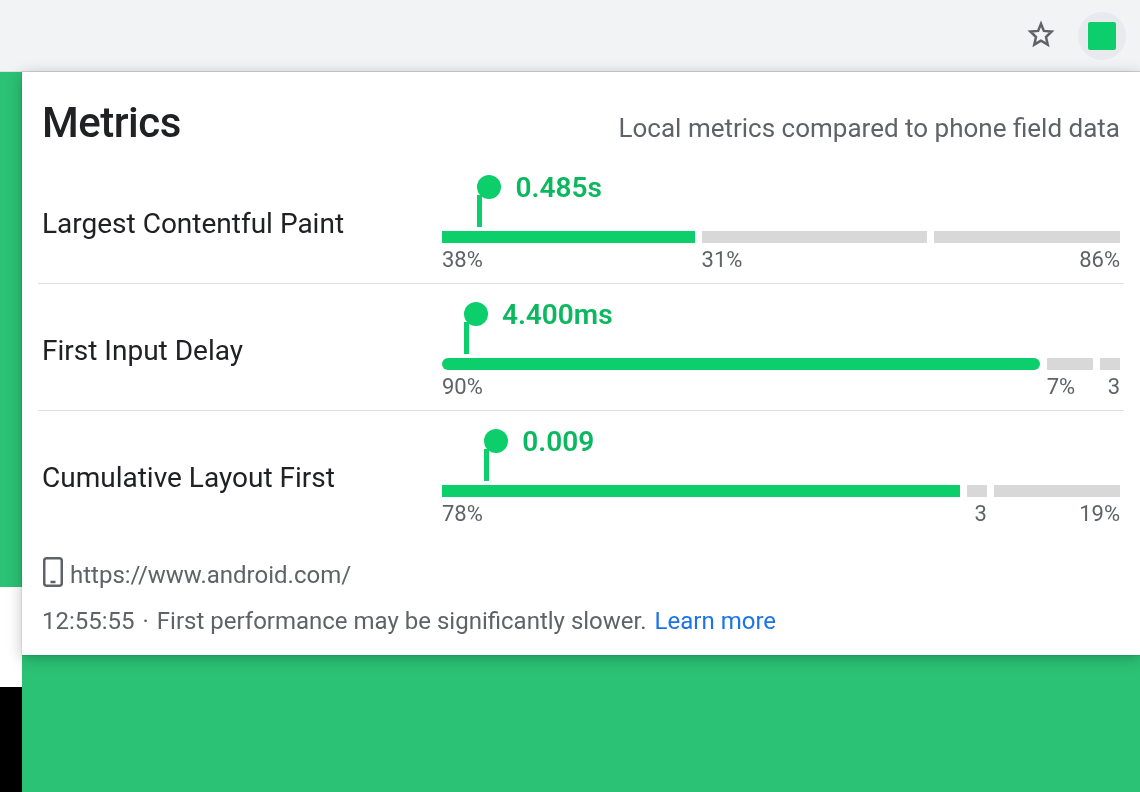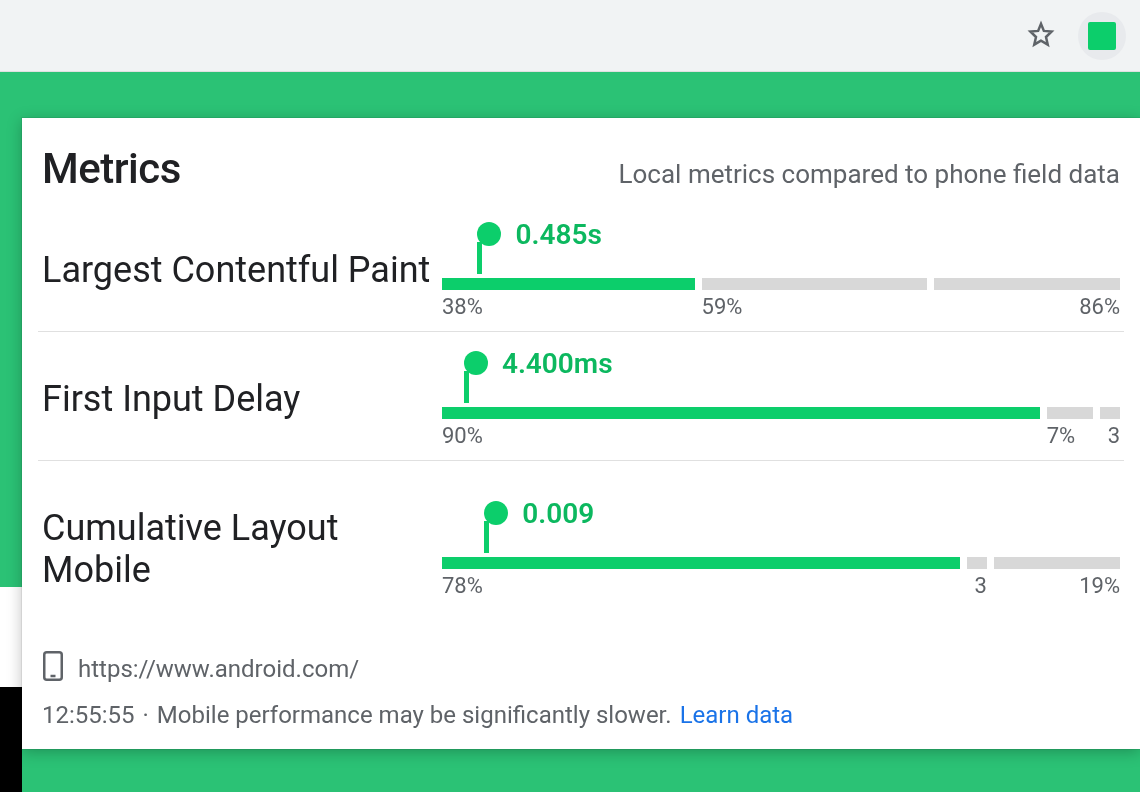--- a/index.html
+++ b/index.html
@@ -33,39 +33,38 @@
     .backdrop .stripL2 { position:absolute; left:0; top:615px; width:22px; height:160px; background:#000; }
 
     
     .panel {
       position: absolute;
       left: 22px; top: 72px;
       width: 1118px;
       background: #fff;
       box-shadow: 0 3px 14px rgba(0,0,0,.25), 0 0 0 1px rgba(0,0,0,.06);
       padding: 26px 16px 16px 16px;
-      margin-top: 46px;
     }
 
     .panel-head {
       display: flex; justify-content: space-between; align-items: baseline;
       padding: 0 4px 10px 4px;
     }
     .panel-title { font-size: 42px; font-weight: 500; color: #202124; letter-spacing: -0.5px; }
     .panel-sub   { font-size: 26px; color: #5f6368; }
 
     .metric-row {
       display: flex; align-items: center;
       padding: 46px 4px 40px 4px;
       border-bottom: 1px solid #e0e0e0;
     }
     .metric-row:last-of-type { border-bottom: none; }
     .metric-name {
       width: 400px;
-      font-size: 36px; color: #202124; font-weight: 400;
+      font-size: 28px; color: #202124; font-weight: 400;
     }
     .metric-vis { flex: 1; position: relative; padding-top: 16px; }
 
     
     .dist {
       display: flex; gap: 7px; width: 100%;
       height: 12px; align-items: stretch;
       margin-top: 12px;
     }
     .seg { position: relative; }
@@ -88,21 +87,21 @@
     }
     .marker .dot { width: 24px; height: 24px; background:#0cce6b; border-radius:50%; }
     .marker .stem { width: 5px; height: 32px; background:#0cce6b; margin-top:-4px; }
     .marker .val {
       position: absolute; left: 38px; top: -4px;
       font-size: 28px; font-weight: 600; color: #0cb85f; white-space: nowrap;
     }
 
     
     .footer { padding: 20px 4px 4px 4px; color:#5f6368; font-size: 24px; }
-    .footer .row1 { display:flex; align-items:center; gap:14px; margin-bottom: 14px;}
+    .footer .row1 { display:flex; align-items:center; gap:6px; margin-bottom: 14px;}
     .footer .row2 { display:flex; align-items:flex-start; gap:8px; }
     .phone-icon svg { width:22px; height:30px; stroke:#5f6368; stroke-width:2; fill:none; }
     .link { color:#1a73e8; cursor:pointer; }
     .dot-sep { color:#5f6368; }
   </style>
 </head>
 <body>
 
 <div class="browser-bar">
   <span class="star-icon">
@@ -134,51 +133,51 @@
           <div class="marker" style="left: 7%;">
             <div class="dot"></div>
             <div class="stem"></div>
             <div class="val">0.485s</div>
           </div>
           <div class="dist">
             <div class="seg seg-good" style="width: 38%;">
               <div class="lbl lbl-left">38%</div>
             </div>
             <div class="seg seg-ni" style="width: 34%;">
-              <div class="lbl lbl-left">59%</div>
+              <div class="lbl lbl-left">31%</div>
             </div>
             <div class="seg seg-poor" style="width: 28%;">
               <div class="lbl lbl-right">86%</div>
             </div>
           </div>
         </div>
       </div>
       <div class="metric-row">
         <div class="metric-name">First Input Delay</div>
         <div class="metric-vis">
           <div class="marker" style="left: 5%;">
             <div class="dot"></div>
             <div class="stem"></div>
             <div class="val">4.400ms</div>
           </div>
           <div class="dist">
-            <div class="seg seg-good" style="width: 90%;">
+            <div class="seg seg-good" style="width: 90%; border-radius: 6px;">
               <div class="lbl lbl-left">90%</div>
             </div>
             <div class="seg seg-ni" style="width: 7%;">
               <div class="lbl lbl-left">7%</div>
             </div>
             <div class="seg seg-poor" style="width: 3%;">
               <div class="lbl lbl-right">3</div>
             </div>
           </div>
         </div>
       </div>
       <div class="metric-row">
-        <div class="metric-name">Cumulative Layout Mobile</div>
+        <div class="metric-name">Cumulative Layout First</div>
         <div class="metric-vis">
           <div class="marker" style="left: 8%;">
             <div class="dot"></div>
             <div class="stem"></div>
             <div class="val">0.009</div>
           </div>
           <div class="dist">
             <div class="seg seg-good" style="width: 78%;">
               <div class="lbl lbl-left">78%</div>
             </div>
@@ -199,18 +198,18 @@
         <svg viewBox="0 0 16 24">
             <rect x="1" y="1" width="14" height="22" rx="2"></rect>
             <line x1="6" y1="20" x2="10" y2="20"></line>
           </svg>
       </span>
       <span>https://www.android.com/</span>
     </div>
     <div class="row2">
       <span>12:55:55</span>
       <span class="dot-sep">·</span>
-      <span>Mobile performance may be significantly slower.</span>
-      <span class="link">Learn data</span>
+      <span>First performance may be significantly slower.</span>
+      <span class="link">Learn more</span>
     </div>
   </div>
 
 </div>
 
 </body></html>

